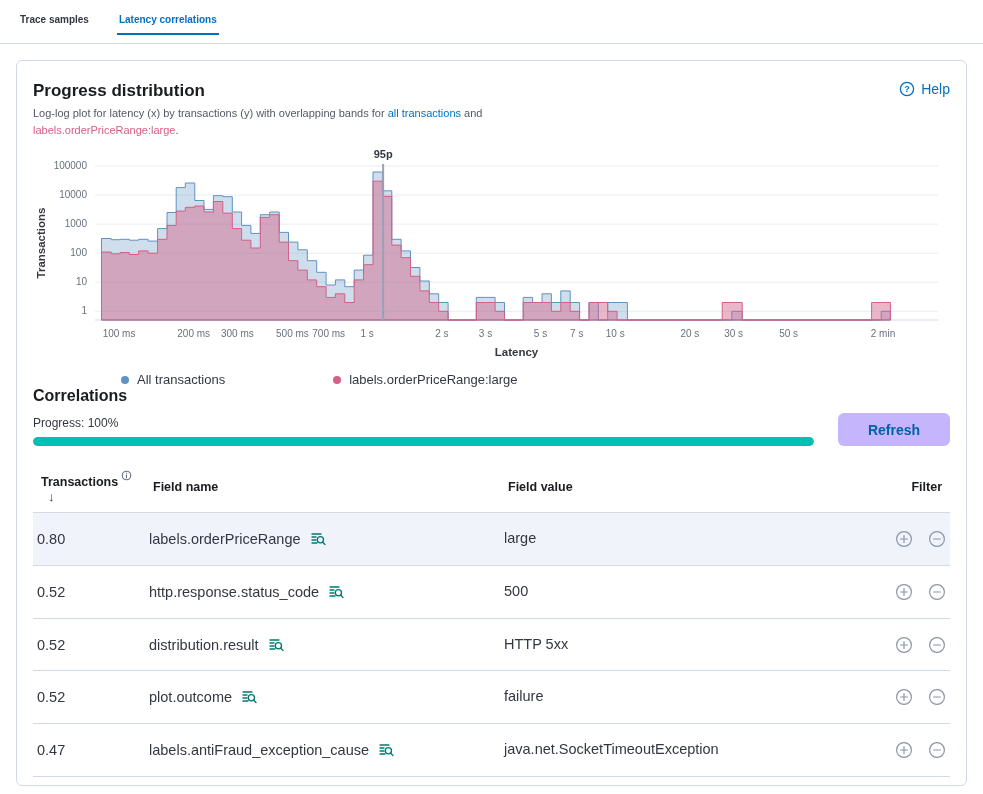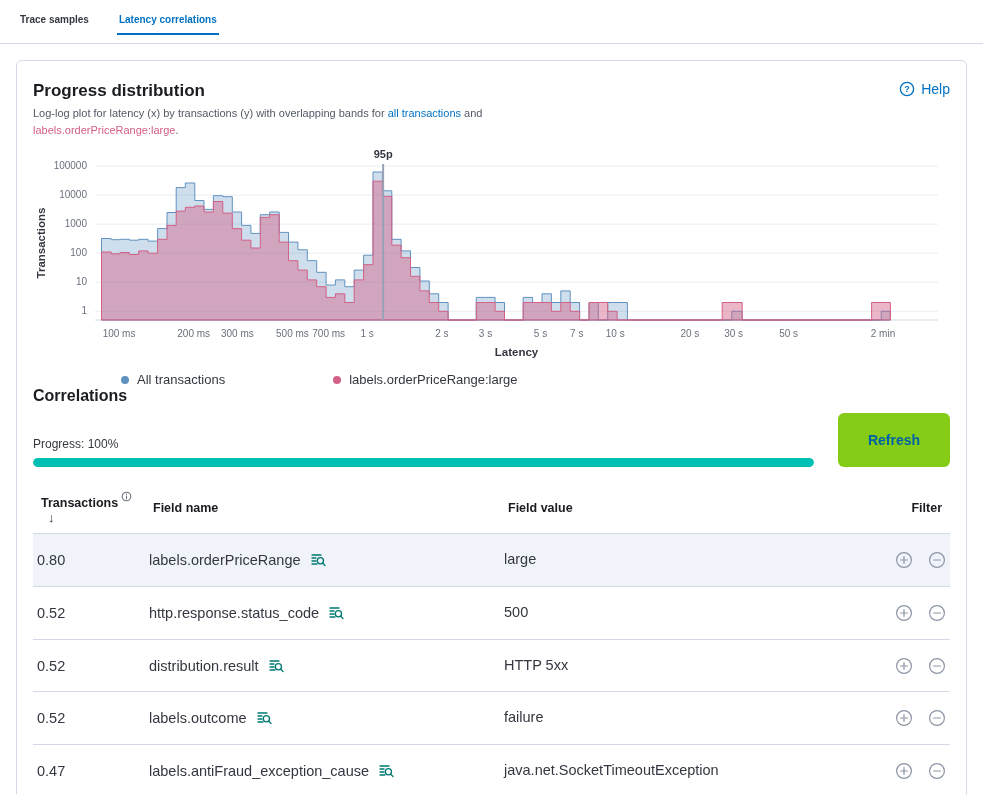--- a/index.html
+++ b/index.html
@@ -27,21 +27,21 @@
   .legend{display:flex;gap:108px;padding-left:88px;margin-top:8px;}
   .legend-item{display:flex;align-items:center;gap:8px;font-size:13px;color:#343741;cursor:pointer;}
   .legend-dot{width:8px;height:8px;border-radius:50%;flex:none;}
   
   .correlations-title{font-size:16px;font-weight:700;color:#1a1c21;}
   .progress-row{display:flex;align-items:flex-end;gap:24px;margin-top:8px;}
   .progress-left{flex:1;}
   .progress-label{font-size:12px;color:#343741;margin-bottom:7px;}
   .progress-track{height:9px;border-radius:5px;background:#e9edf3;overflow:hidden;}
   .progress-fill{height:100%;background:#00bfb3;border-radius:5px;}
-  .refresh-btn{min-width:112px;height:54px;border:none;border-radius:6px;background:#84cc16;
+  .refresh-btn{min-width:112px;height:33px;border:none;border-radius:6px;background:#c4b5fd;
                color:#0061a6;font-size:14px;font-weight:600;cursor:pointer;font-family:inherit;}
   
   table{width:100%;border-collapse:collapse;margin-top:16px;table-layout:fixed;}
   th{font-size:12.5px;font-weight:700;color:#1a1c21;text-align:left;padding:8px;
      border-bottom:1px solid #d3dae6;}
   td{font-size:14.5px;color:#343741;padding:15px 4px;border-bottom:1px solid #d3dae6;vertical-align:middle;}
   tr.highlighted td{background:#f0f4fa;}
   .col-correlation{width:112px;}
   .col-fieldname{width:355px;}
   .col-filter{width:90px;text-align:right;}
@@ -240,21 +240,21 @@
                     <circle cx="9" cy="9" r="7.4" stroke="#8b95a5" fill="none" stroke-width="1.2"></circle>
                     <path d="M5.6 9h6.8" stroke="#8b95a5" stroke-width="1.2" stroke-linecap="round"></path>
                   </svg></button>
               </div>
             </td>
           </tr>
           <tr>
             <td>0.52</td>
             <td>
               <div class="fieldname-cell">
-                <span>labels.outcome</span>
+                <span>plot.outcome</span>
                 <button class="icon-btn"><svg width="16" height="16" viewBox="0 0 16 16">
                     <path d="M2 3h9M2 6h4M2 9h4M2 12h5" stroke="#007871" stroke-width="1.3" fill="none" stroke-linecap="round"></path>
                     <circle cx="10.4" cy="8.8" r="3.1" stroke="#007871" stroke-width="1.3" fill="none"></circle>
                     <path d="M12.7 11.2L15 13.5" stroke="#007871" stroke-width="1.3" stroke-linecap="round"></path>
                   </svg></button>
               </div>
             </td>
             <td class="value-cell">failure</td>
             <td>
               <div class="filter-cell">

